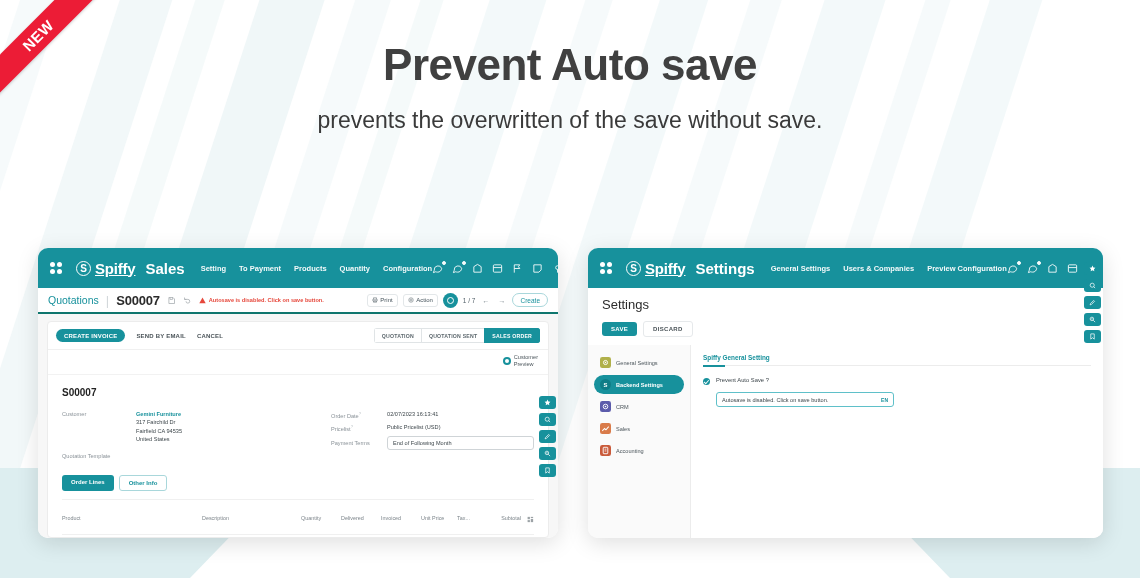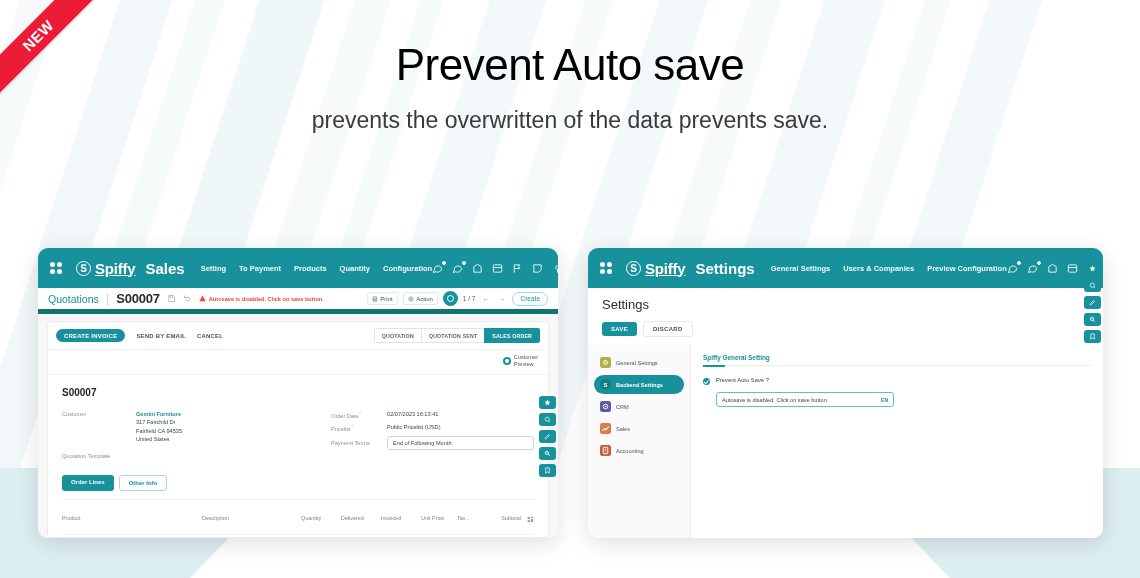--- a/index.html
+++ b/index.html
@@ -40,21 +40,21 @@
     font-size:15px; font-weight:bold; letter-spacing:.5px;
     text-align:center;
     transform: rotate(-45deg);
     left:-47px; top:22px;
     box-shadow:0 1px 3px rgba(0,0,0,.18);
   }
 
   
   .headline { position:absolute; top:42px; left:0; right:0; text-align:center; z-index:10; }
   .title {
-    font-size:44px; font-weight:normal; color:#000000; letter-spacing:-.5px;
+    font-size:44px; font-weight:bold; color:#404040; letter-spacing:-.5px;
     line-height:1.05;
     text-align:center;
   }
   .subtitle {
     margin-top:18px; font-size:23px; color:#3a3a3a; line-height:1.3; font-weight:400;
   }
 
   
   .panel {
     position:absolute; z-index:20;
@@ -88,21 +88,21 @@
   .nav-right { margin-left:auto; display:flex; align-items:center; gap:9px; }
   .nav-ico { width:11px; height:11px; position:relative; opacity:.95; }
   .nav-ico svg { width:11px; height:11px; display:block; }
   .nav-badge {
     position:absolute; top:-2px; right:-3px; width:4px; height:4px;
     border-radius:50%; border:1px solid #fff;
   }
 
   
   .cp {
-    height:26px; background:#fff; border-bottom:5px solid #0f766e;
+    height:26px; background:#fff; border-bottom:2px solid #0f766e;
     display:flex; align-items:center; padding:0 10px; gap:7px;
   }
   .bc-root { color:#17919c; font-size:10.5px; font-weight:500; }
   .bc-sep { color:#d2d7da; font-size:13px; font-weight:300; }
   .bc-cur { color:#2b2b2b; font-size:13px; font-weight:bold; letter-spacing:-.2px; }
   .mini-ico { width:9px; height:9px; opacity:.55; }
   .mini-ico svg { width:9px; height:9px; display:block; }
   .warn { display:flex; align-items:center; gap:3px; color:#e6483c; font-size:5.6px; font-weight:bold; }
   .warn svg { width:7px; height:7px; flex:none; }
   .cp-right { margin-left:auto; display:flex; align-items:center; gap:5px; }
@@ -290,21 +290,21 @@
   <div class="bottom-band"></div>
   <div class="bottom-wedge"></div>
 
   <div class="ribbon-wrap">
     <div class="ribbon">NEW</div>
   </div>
 
   <div class="headline">
     <div class="title">Prevent Auto save</div>
     <div class="subtitle">
-      <div>prevents the overwritten of the data prevents save.</div>
+      <div>prevents the overwritten of the save without save.</div>
     </div>
   </div>
 
   <div class="panel panel-left">
 
     <div class="navbar">
       <div class="apps-grid">
           <i></i>
           <i></i>
           <i></i>

